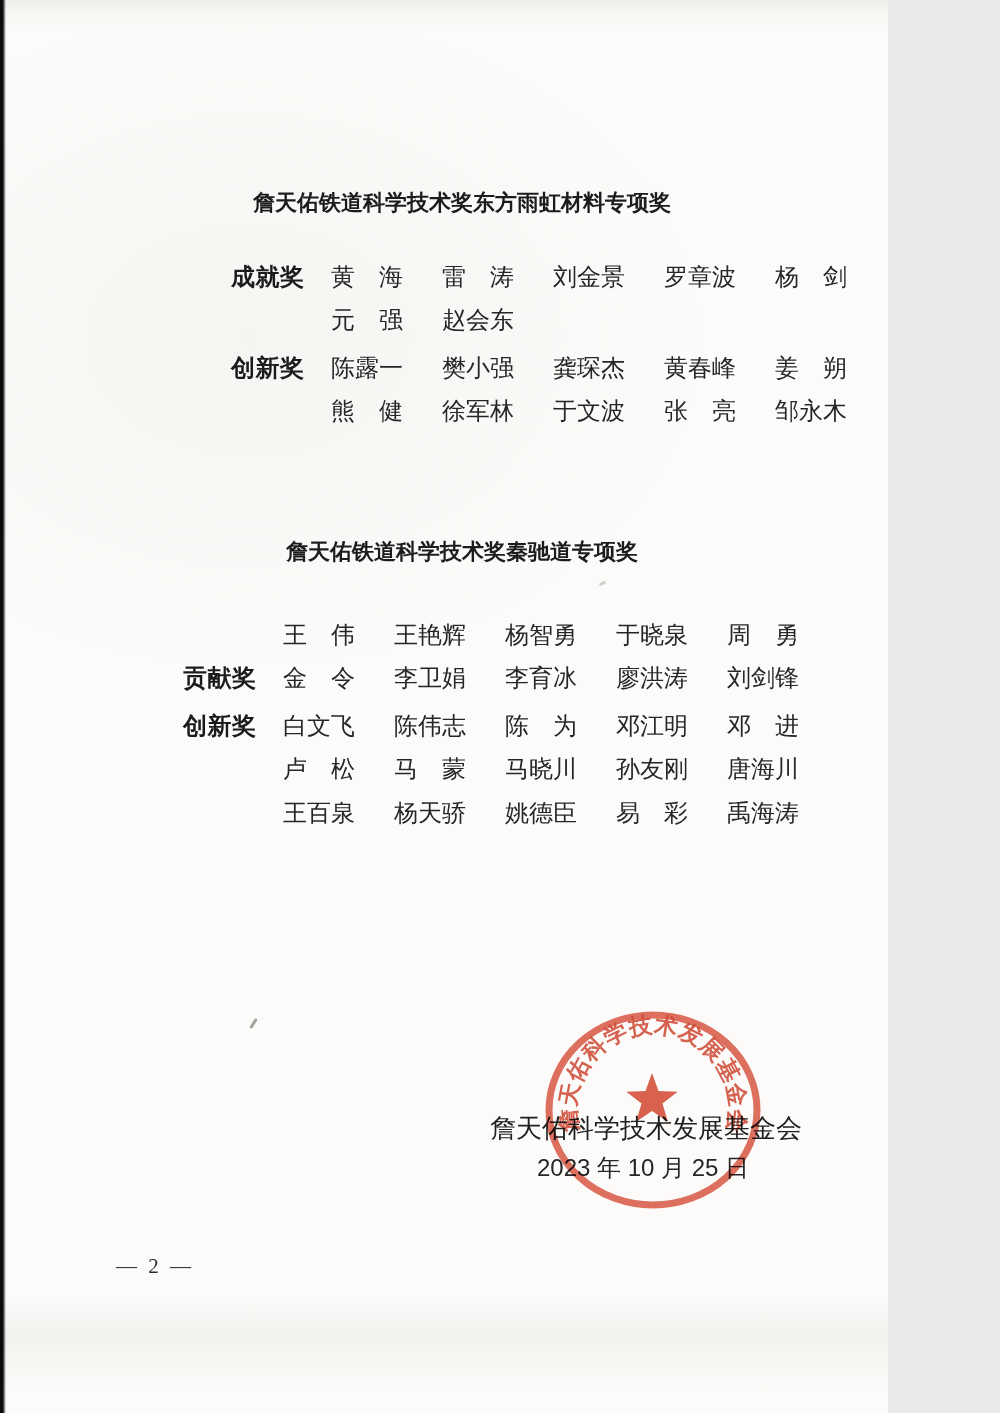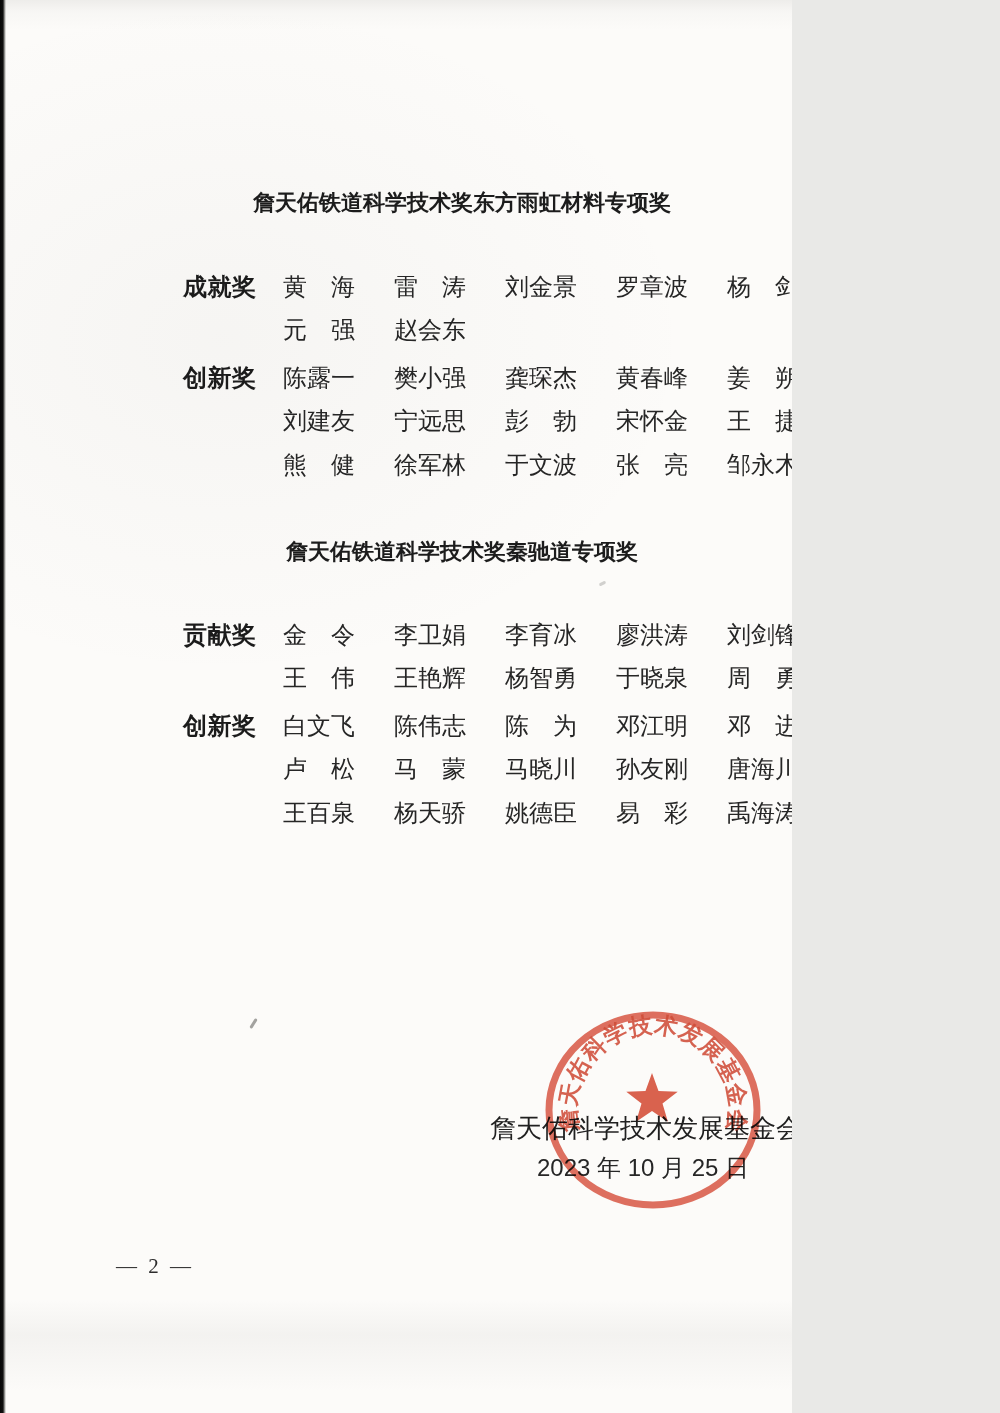--- a/index.html
+++ b/index.html
@@ -1,18 +1,18 @@
 <!DOCTYPE html>
 <html><head>
 <meta charset="utf-8">
 <style>
   html,body{margin:0;padding:0;background:#e9e9e7;}
   .paper{
     position:relative;
-    width:792px;height:1413px;
+    width:888px;height:1413px;
     margin:0;
     overflow:hidden;
     color:#222;
     font-family:"Liberation Serif", serif;
     background:
       linear-gradient(180deg, rgba(110,110,105,0.10) 0px, rgba(110,110,105,0.03) 12px, rgba(0,0,0,0) 30px),
       radial-gradient(ellipse 720px 520px at 28% 24%, rgba(130,130,125,0.05), rgba(0,0,0,0) 65%),
       linear-gradient(180deg, rgba(0,0,0,0) 1300px, rgba(125,125,120,0.07) 1335px, rgba(0,0,0,0) 1392px),
       #fcfbf9;
   }
@@ -22,21 +22,21 @@
   }
   .doc-title{
     position:absolute;left:62px;width:800px;
     text-align:center;
     font-size:22px;font-weight:700;color:#1c1c1c;
     letter-spacing:0px;white-space:nowrap;
   }
   #title1{top:188px;}
   #title2{top:537px;}
   .awards{position:absolute;left:183px;width:760px;}
-  #awards1{top:265px;}
+  #awards1{top:255px;margin-left:48px;}
   #awards2{top:613px;}
   .group + .group{margin-top:4px;}
   .line{height:43.5px;display:flex;align-items:center;white-space:nowrap;}
   .label{
     flex:0 0 100px;width:100px;
     font-size:24px;font-weight:700;color:#1b1b1b;
     letter-spacing:0.5px;
   }
   .name{
     flex:0 0 73px;min-width:73px;margin-right:38px;
@@ -102,56 +102,48 @@
         <div class="line">
           <span class="label">创新奖</span>
           <span class="name">陈露一</span>
           <span class="name">樊小强</span>
           <span class="name">龚琛杰</span>
           <span class="name">黄春峰</span>
           <span class="name">姜　朔</span>
         </div>
         <div class="line">
           <span class="label"></span>
-          <span class="name">刘建友</span>
-          <span class="name">宁远思</span>
-          <span class="name">彭　勃</span>
-          <span class="name">宋怀金</span>
-          <span class="name">王　捷</span>
-        </div>
-        <div class="line">
-          <span class="label"></span>
           <span class="name">熊　健</span>
           <span class="name">徐军林</span>
           <span class="name">于文波</span>
           <span class="name">张　亮</span>
           <span class="name">邹永木</span>
         </div>
       </div>
     </div>
 
   <div class="doc-title" id="title2">詹天佑铁道科学技术奖秦驰道专项奖</div>
 
   <div class="awards" id="awards2">
       <div class="group">
         <div class="line">
+          <span class="label"></span>
+          <span class="name">王　伟</span>
+          <span class="name">王艳辉</span>
+          <span class="name">杨智勇</span>
+          <span class="name">于晓泉</span>
+          <span class="name">周　勇</span>
+        </div>
+        <div class="line">
           <span class="label">贡献奖</span>
           <span class="name">金　令</span>
           <span class="name">李卫娟</span>
           <span class="name">李育冰</span>
           <span class="name">廖洪涛</span>
           <span class="name">刘剑锋</span>
-        </div>
-        <div class="line">
-          <span class="label"></span>
-          <span class="name">王　伟</span>
-          <span class="name">王艳辉</span>
-          <span class="name">杨智勇</span>
-          <span class="name">于晓泉</span>
-          <span class="name">周　勇</span>
         </div>
       </div>
       <div class="group">
         <div class="line">
           <span class="label">创新奖</span>
           <span class="name">白文飞</span>
           <span class="name">陈伟志</span>
           <span class="name">陈　为</span>
           <span class="name">邓江明</span>
           <span class="name">邓　进</span>

